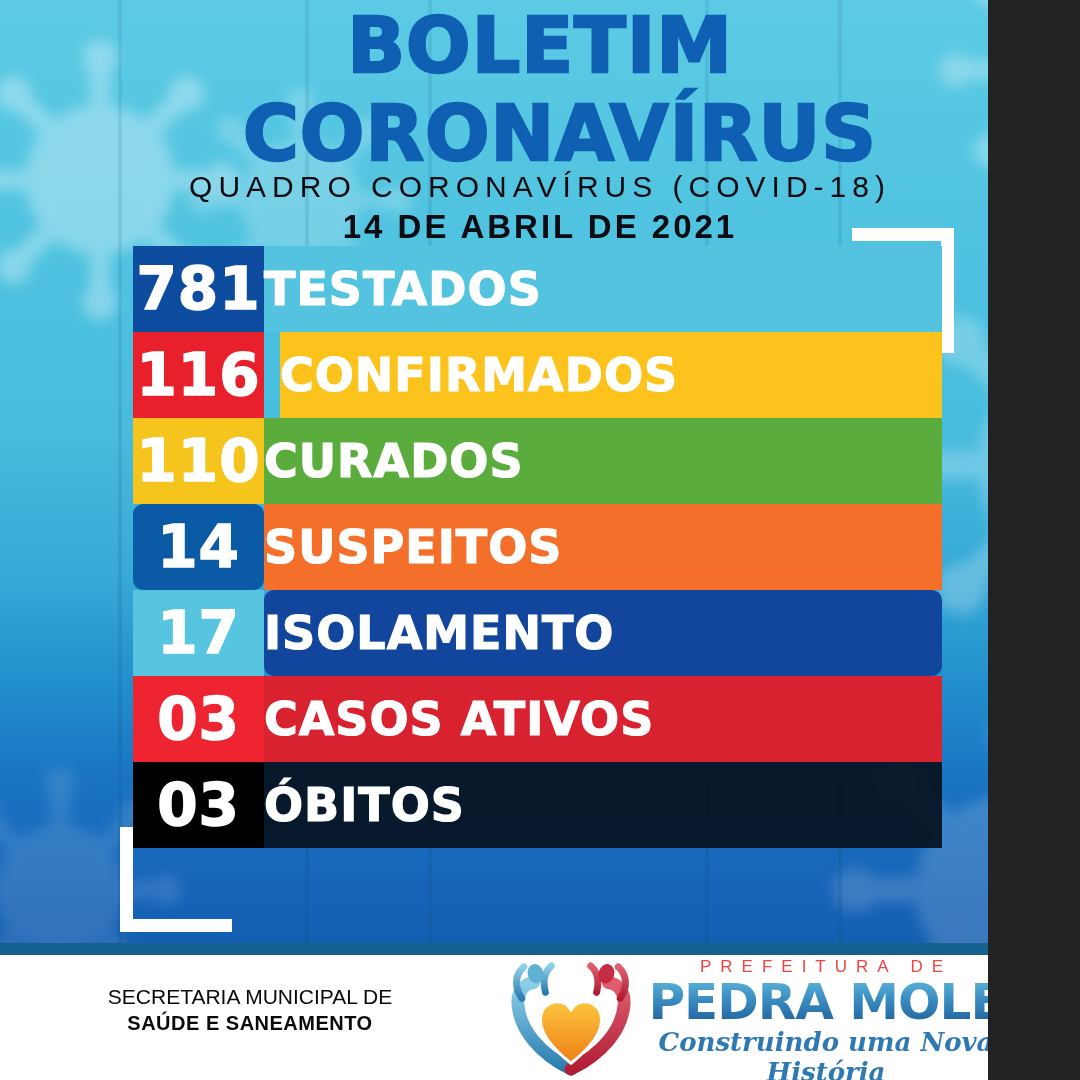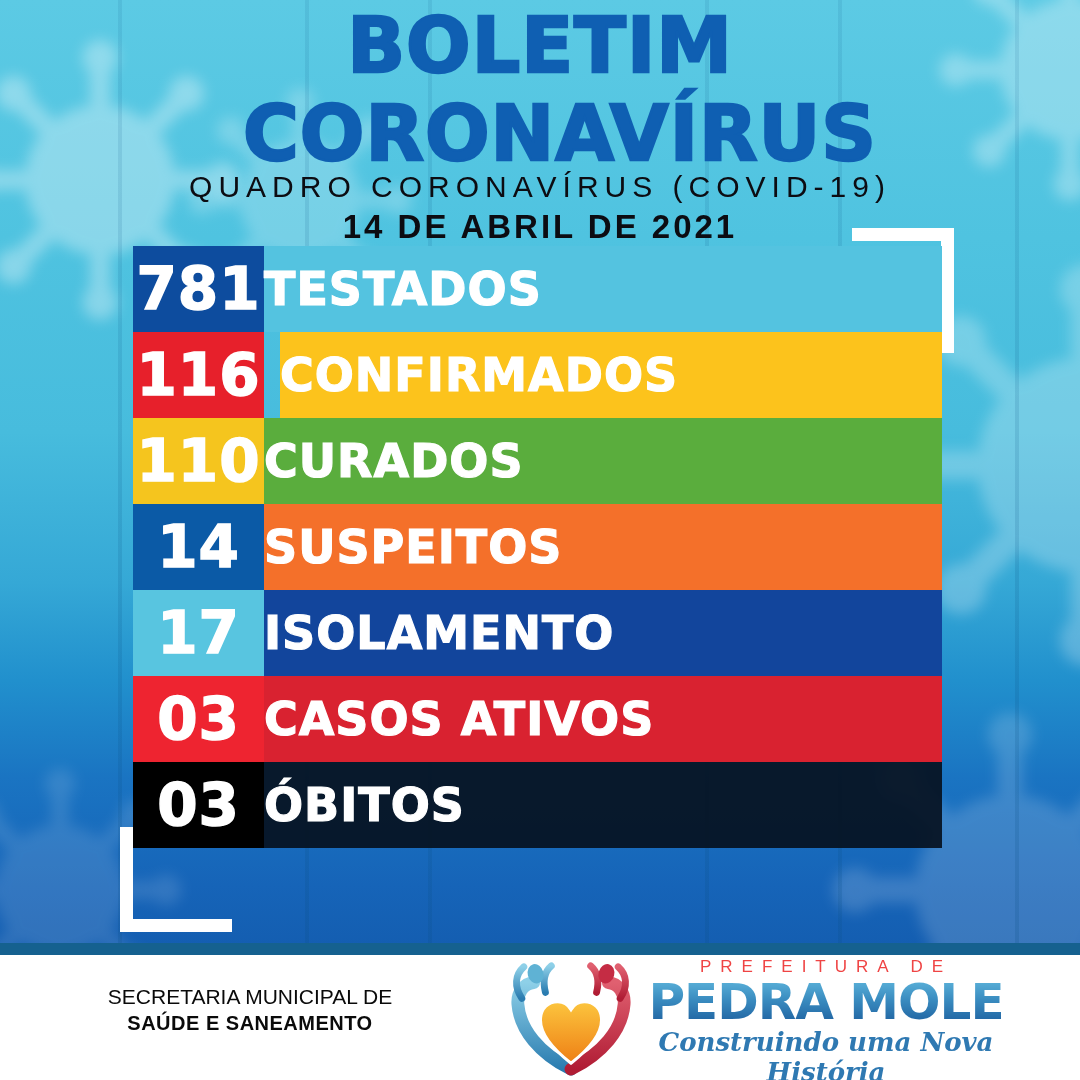--- a/index.html
+++ b/index.html
@@ -1,17 +1,17 @@
 <!DOCTYPE html>
 <html><head>
 <meta charset="utf-8">
 <style>
   html,body{margin:0;padding:0;background:#222;}
   .canvas{
-    position:relative;width:1080px;height:1080px;overflow:hidden;
+    position:relative;width:988px;height:1080px;overflow:hidden;
     font-family:"DejaVu Sans",sans-serif;
     background:linear-gradient(180deg,
       #5ccae4 0%, #4fc3e0 22%, #47bcdd 40%, #35a8d6 54%,
       #2190cd 63%, #1a74c2 72%, #1664b8 82%, #1258aa 93%, #104f9e 100%);
   }
   
   .fold{position:absolute;top:0;height:943px;width:4px;
     background:linear-gradient(180deg,rgba(8,76,128,.10),rgba(8,76,128,.18));}
   
   .virus{position:absolute;filter:blur(7px);pointer-events:none;}
@@ -136,21 +136,21 @@
     </svg>
   <div class="fold" style="left:118px"></div>
   <div class="fold" style="left:305px"></div>
   <div class="fold" style="left:428px"></div>
   <div class="fold" style="left:705px"></div>
   <div class="fold" style="left:838px"></div>
   <div class="fold" style="left:1015px"></div>
 
   <div class="title title-1">BOLETIM</div>
   <div class="title title-2">CORONAVÍRUS</div>
-  <div class="subtitle">QUADRO CORONAVÍRUS (COVID-19)</div>
+  <div class="subtitle">QUADRO CORONAVÍRUS (COVID-18)</div>
   <div class="date">14 DE ABRIL DE 2021</div>
 
   <div class="bracket br-tr-h"></div>
   <div class="bracket br-tr-v"></div>
   <div class="bracket br-bl-v"></div>
   <div class="bracket br-bl-h"></div>
 
   <div class="rows">
     <div class="row">
       <div class="value-box" style="background: rgb(13, 76, 158);">
@@ -173,33 +173,33 @@
     <div class="row">
       <div class="value-box" style="background: rgb(245, 197, 30);">
         <span>110</span>
       </div>
       <div class="bar" style="background: rgb(90, 173, 61);">
         <span>CURADOS</span>
       </div>
     </div>
 
     <div class="row">
-      <div class="value-box" style="background: rgb(11, 90, 166);">
+      <div class="value-box" style="background: rgb(11, 90, 166); border-radius: 10px;">
         <span>14</span>
       </div>
       <div class="bar" style="background: rgb(244, 112, 42);">
         <span>SUSPEITOS</span>
       </div>
     </div>
 
     <div class="row">
       <div class="value-box" style="background: rgb(88, 197, 224);">
         <span>17</span>
       </div>
-      <div class="bar" style="background: rgb(18, 69, 156);">
+      <div class="bar" style="background: rgb(18, 69, 156); border-radius: 10px;">
         <span>ISOLAMENTO</span>
       </div>
     </div>
 
     <div class="row">
       <div class="value-box" style="background: rgb(238, 36, 48);">
         <span>03</span>
       </div>
       <div class="bar" style="background: rgb(217, 34, 48);">
         <span>CASOS ATIVOS</span>

